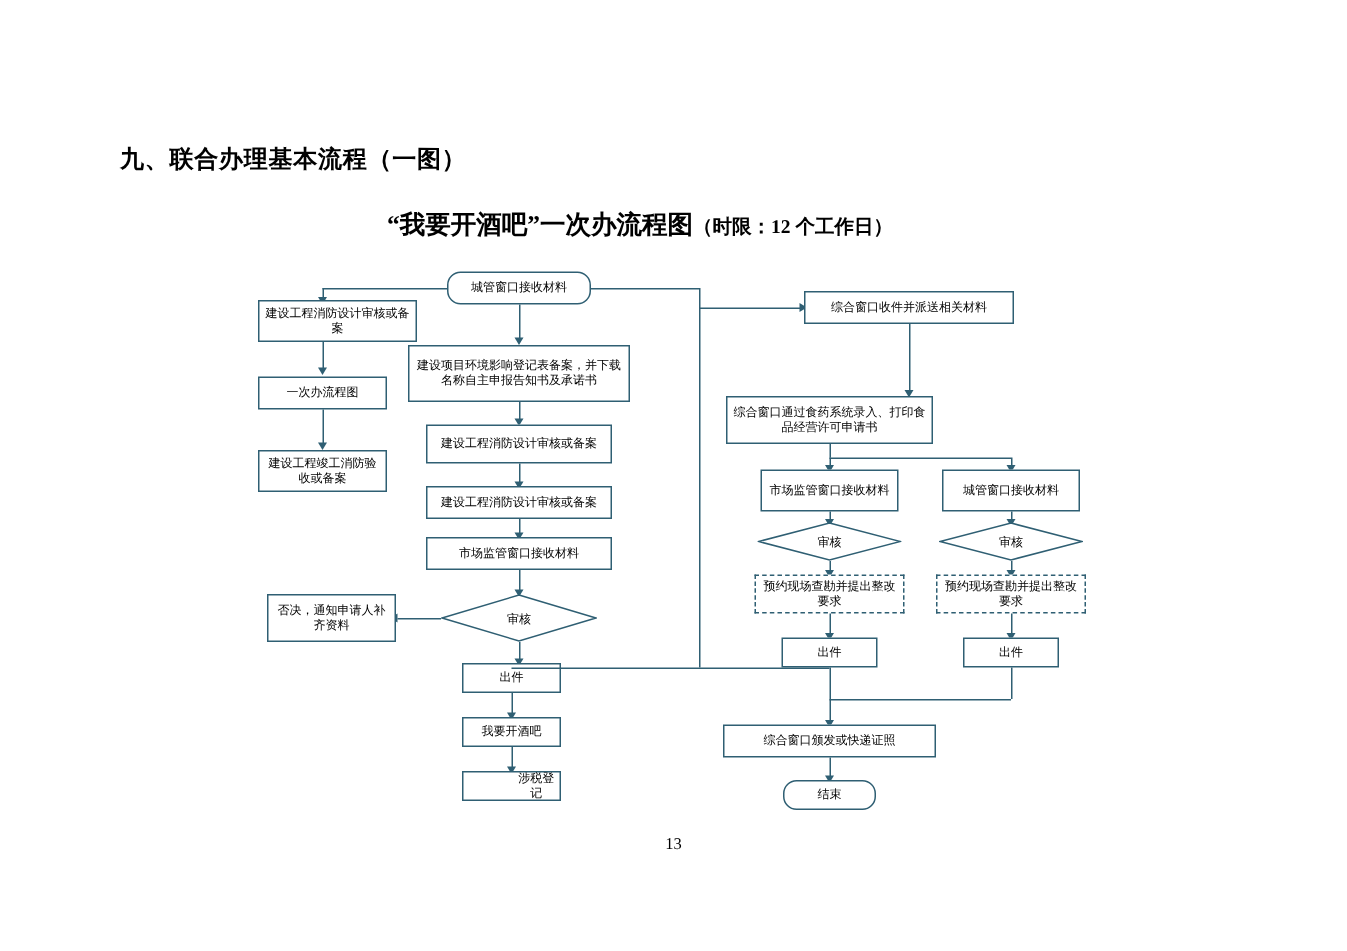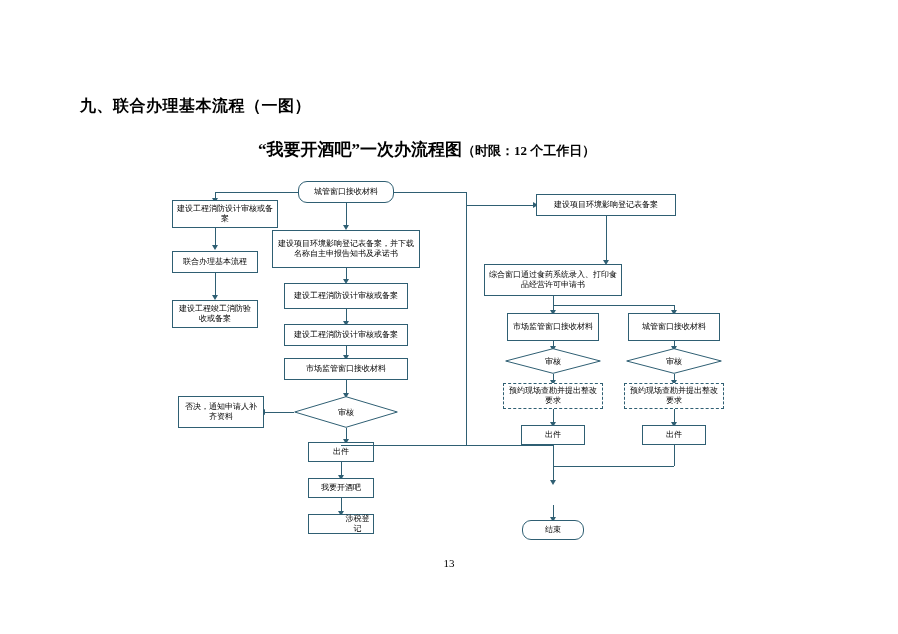--- a/index.html
+++ b/index.html
@@ -144,21 +144,21 @@
   <div class="arrow down" style="left:212px; top:198px;"></div>
 
   <div class="node" style="left:172px; top:200px; width:106px; height:28px;">
     <span>建设工程消防设计审核或备案</span>
   </div>
 
   <div class="conn v" style="left:215px; top:228px; height:18px;"></div>
   <div class="arrow down" style="left:212px; top:245px;"></div>
 
   <div class="node" style="left:172px; top:251px; width:86px; height:22px;">
-    <span>联合办理基本流程</span>
+    <span>一次办流程图</span>
   </div>
 
   <div class="conn v" style="left:215px; top:273px; height:23px;"></div>
   <div class="arrow down" style="left:212px; top:295px;"></div>
 
   <div class="node" style="left:172px; top:300px; width:86px; height:28px;">
     <span>建设工程竣工消防验收或备案</span>
   </div>
 
   <div class="conn v" style="left:346px; top:203px; height:23px;"></div>
@@ -226,21 +226,21 @@
   <div class="node" style="left:308px; top:514px; width:66px; height:20px;padding-left:36px;">
     <span>涉税登记</span>
   </div>
 
   <div class="conn h" style="left:394px; top:192px; width:72px;"></div>
   <div class="conn v" style="left:466px; top:192px; height:253px;"></div>
   <div class="conn h" style="left:466px; top:205px; width:69px;"></div>
   <div class="arrow right" style="left:533px; top:202px;"></div>
 
   <div class="node" style="left:536px; top:194px; width:140px; height:22px;">
-    <span>建设项目环境影响登记表备案</span>
+    <span>综合窗口收件并派送相关材料</span>
   </div>
 
   <div class="conn v" style="left:606px; top:216px; height:45px;"></div>
   <div class="arrow down" style="left:603px; top:260px;"></div>
 
   <div class="node" style="left:484px; top:264px; width:138px; height:32px;">
     <span>综合窗口通过食药系统录入、打印食品经营许可申请书</span>
   </div>
 
   <div class="conn v" style="left:553px; top:296px; height:9px;"></div>
@@ -304,20 +304,23 @@
   </div>
 
   <div class="conn v" style="left:553px; top:445px; height:36px;"></div>
   <div class="conn v" style="left:674px; top:445px; height:21px;"></div>
   <div class="conn h" style="left:553px; top:466px; width:121px;"></div>
   <div class="arrow down" style="left:550px; top:480px;"></div>
 
   <div class="conn h" style="left:341px; top:445px; width:125px;"></div>
   <div class="conn h" style="left:466px; top:445px; width:87px;"></div>
 
+  <div class="node" style="left:482px; top:483px; width:142px; height:22px;">
+    <span>综合窗口颁发或快递证照</span>
+  </div>
 
   <div class="conn v" style="left:553px; top:505px; height:13px;"></div>
   <div class="arrow down" style="left:550px; top:517px;"></div>
 
   <div class="node round" style="left:522px; top:520px; width:62px; height:20px;">
     <span>结束</span>
   </div>
 
   <div class="page-number">13</div>
 

